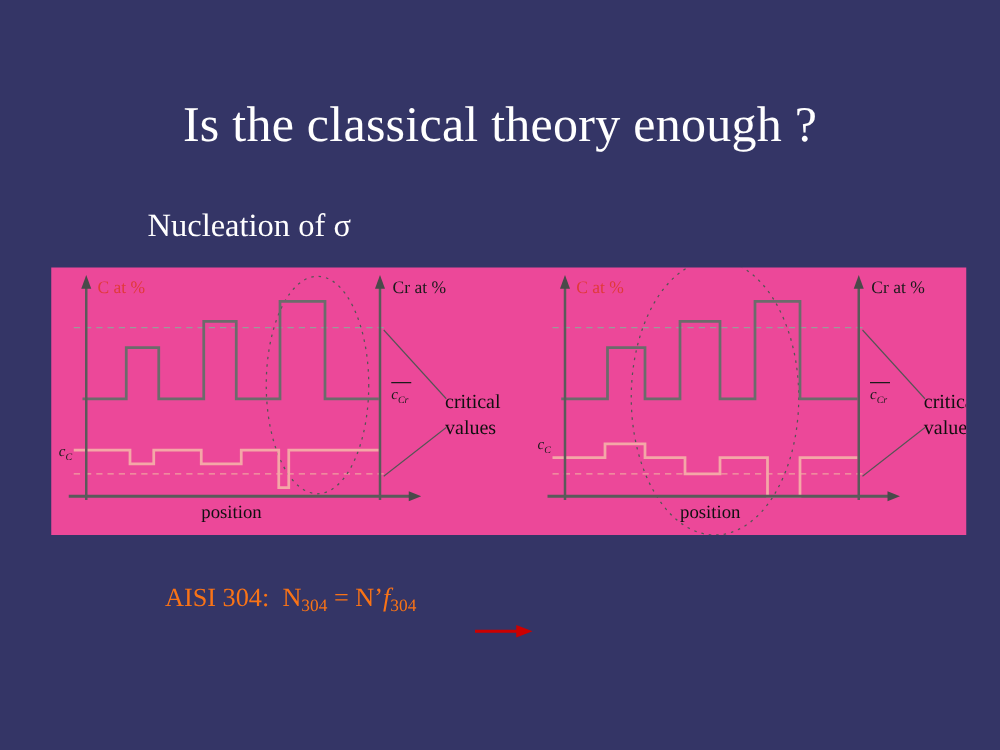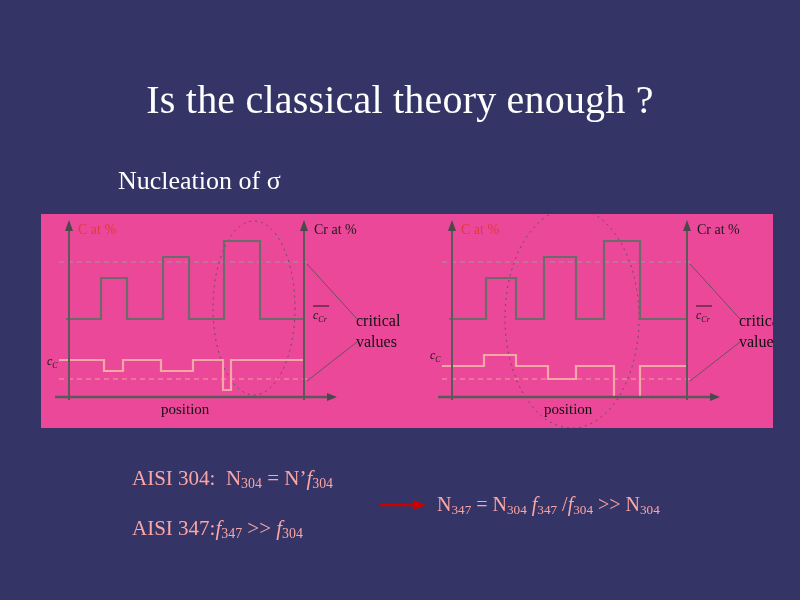--- a/index.html
+++ b/index.html
@@ -42,21 +42,21 @@
     position: absolute;
     left: 41px; top: 198px;
     width: 732px; height: 214px;
     background: #ec4899;
     overflow: hidden;
   }
   #figure-svg { display: block; }
 
   .eqline {
     position: absolute;
-    color: #fca5a5;
+    color: #f97316;
     font-family: "Liberation Serif", serif;
     white-space: nowrap;
   }
   #eq-304 { left: 132px; top: 450px; font-size: 21px; }
   #eq-347 { left: 132px; top: 500px; font-size: 21px; }
   #eq-result { left: 437px; top: 477px; font-size: 20px; }
   sub { font-size: 0.66em; vertical-align: -0.25em; }
   .fital { font-family: "Liberation Serif", serif; font-style: italic; }
   #arrow-wrap {
     position: absolute;
@@ -163,36 +163,22 @@
     </svg>
   </div>
 
   <div class="eqline" id="eq-304">
     <span>AISI 304:</span>
     <span>&nbsp;<span>N</span><sub>304</sub></span>
     <span>=</span>
     <span>N’</span><span class="fital">f</span><sub>304</sub>
   </div>
 
-  <div class="eqline" id="eq-347">
-    <span>AISI 347:</span><span class="fital">f</span><sub>347</sub>
-    <span>&gt;&gt;</span>
-    <span class="fital">f</span><sub>304</sub>
-  </div>
 
   <div id="arrow-wrap">
     <svg width="48" height="14" viewBox="0 0 48 14">
       <line x1="0" y1="7" x2="36" y2="7" stroke="#cc0000" stroke-width="2.4"></line>
       <polygon points="46,7 33,2 33,12" fill="#cc0000"></polygon>
     </svg>
   </div>
 
-  <div class="eqline" id="eq-result">
-    <span>N</span><sub>347</sub>
-    <span>=</span>
-    <span>N</span><sub>304</sub>
-    <span class="fital">f</span><sub>347</sub>
-    <span>/</span><span class="fital">f</span><sub>304</sub>
-    <span>&gt;&gt;</span>
-    <span>N</span><sub>304</sub>
-  </div>
 
 </div>
 
 </body></html>

